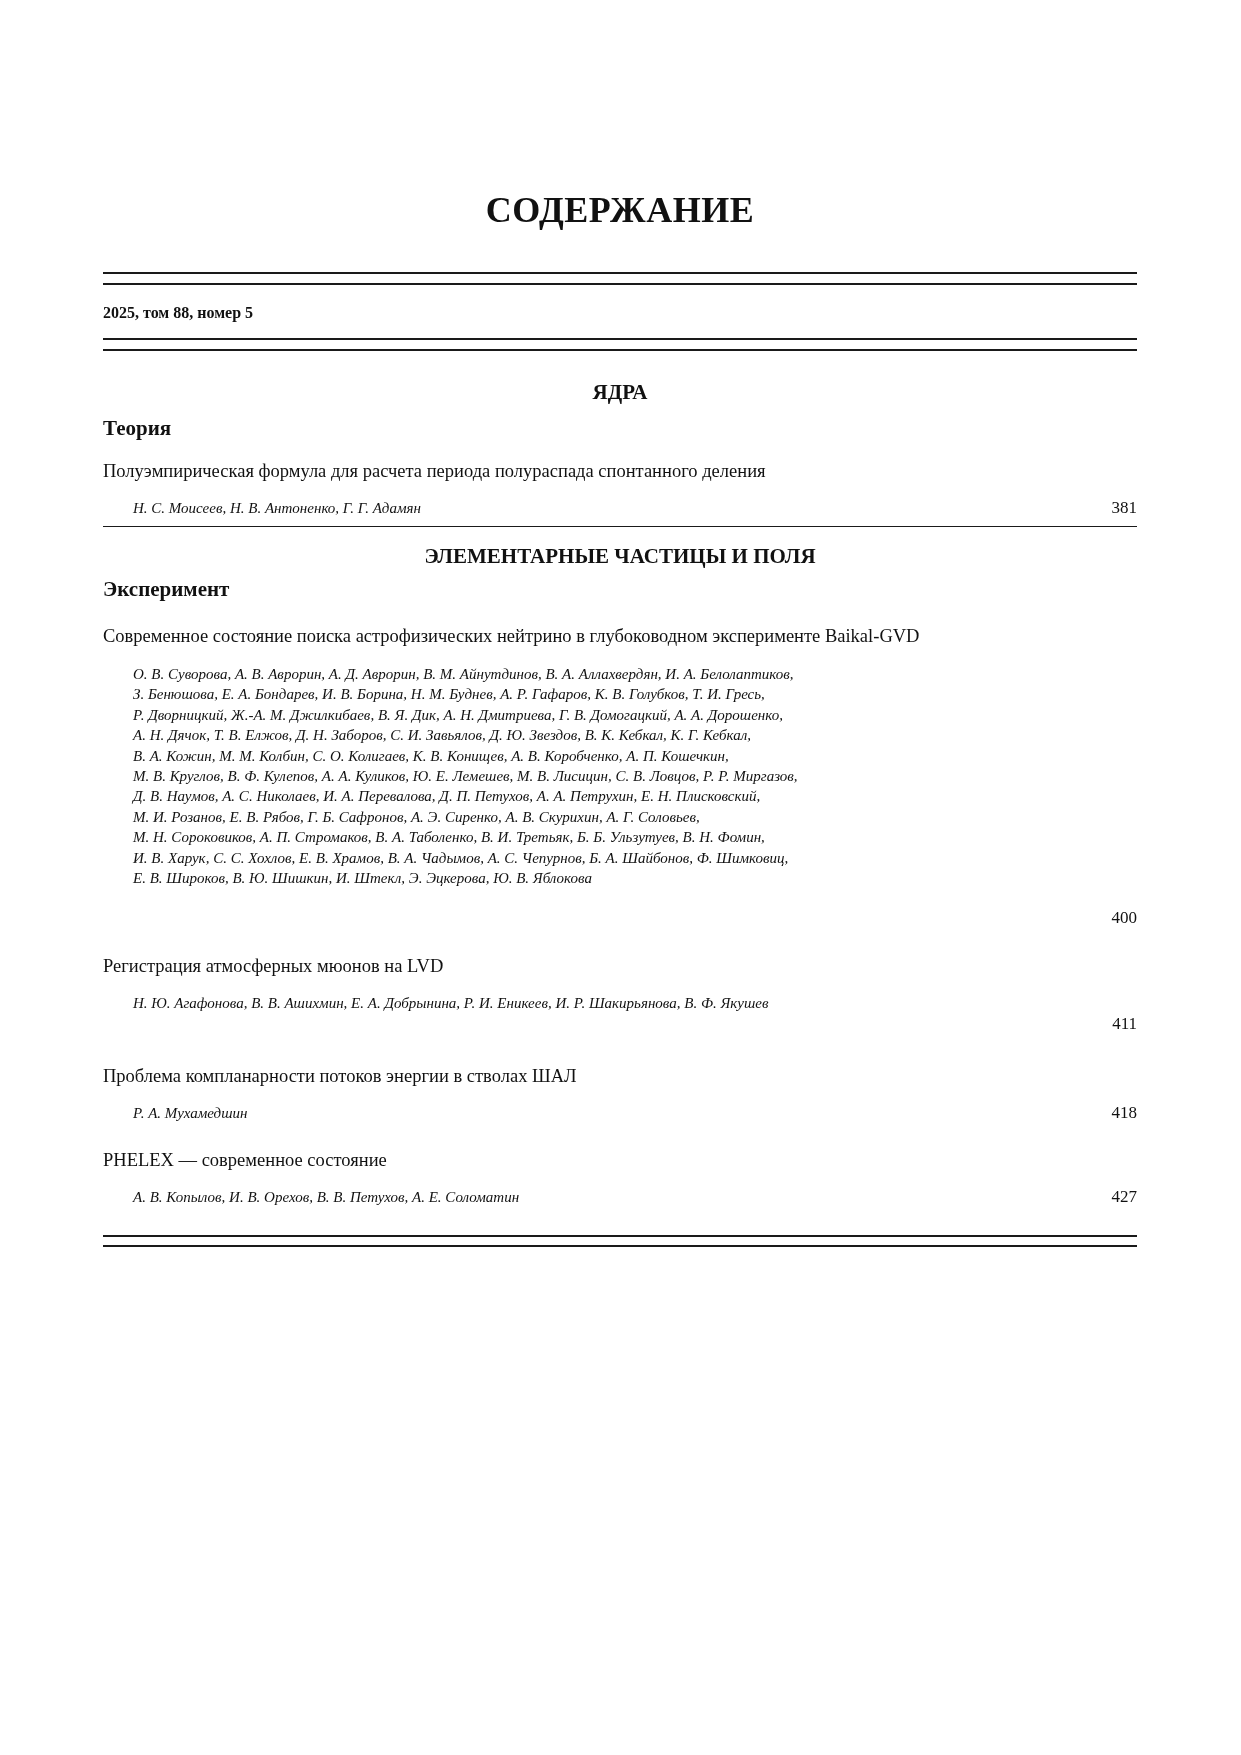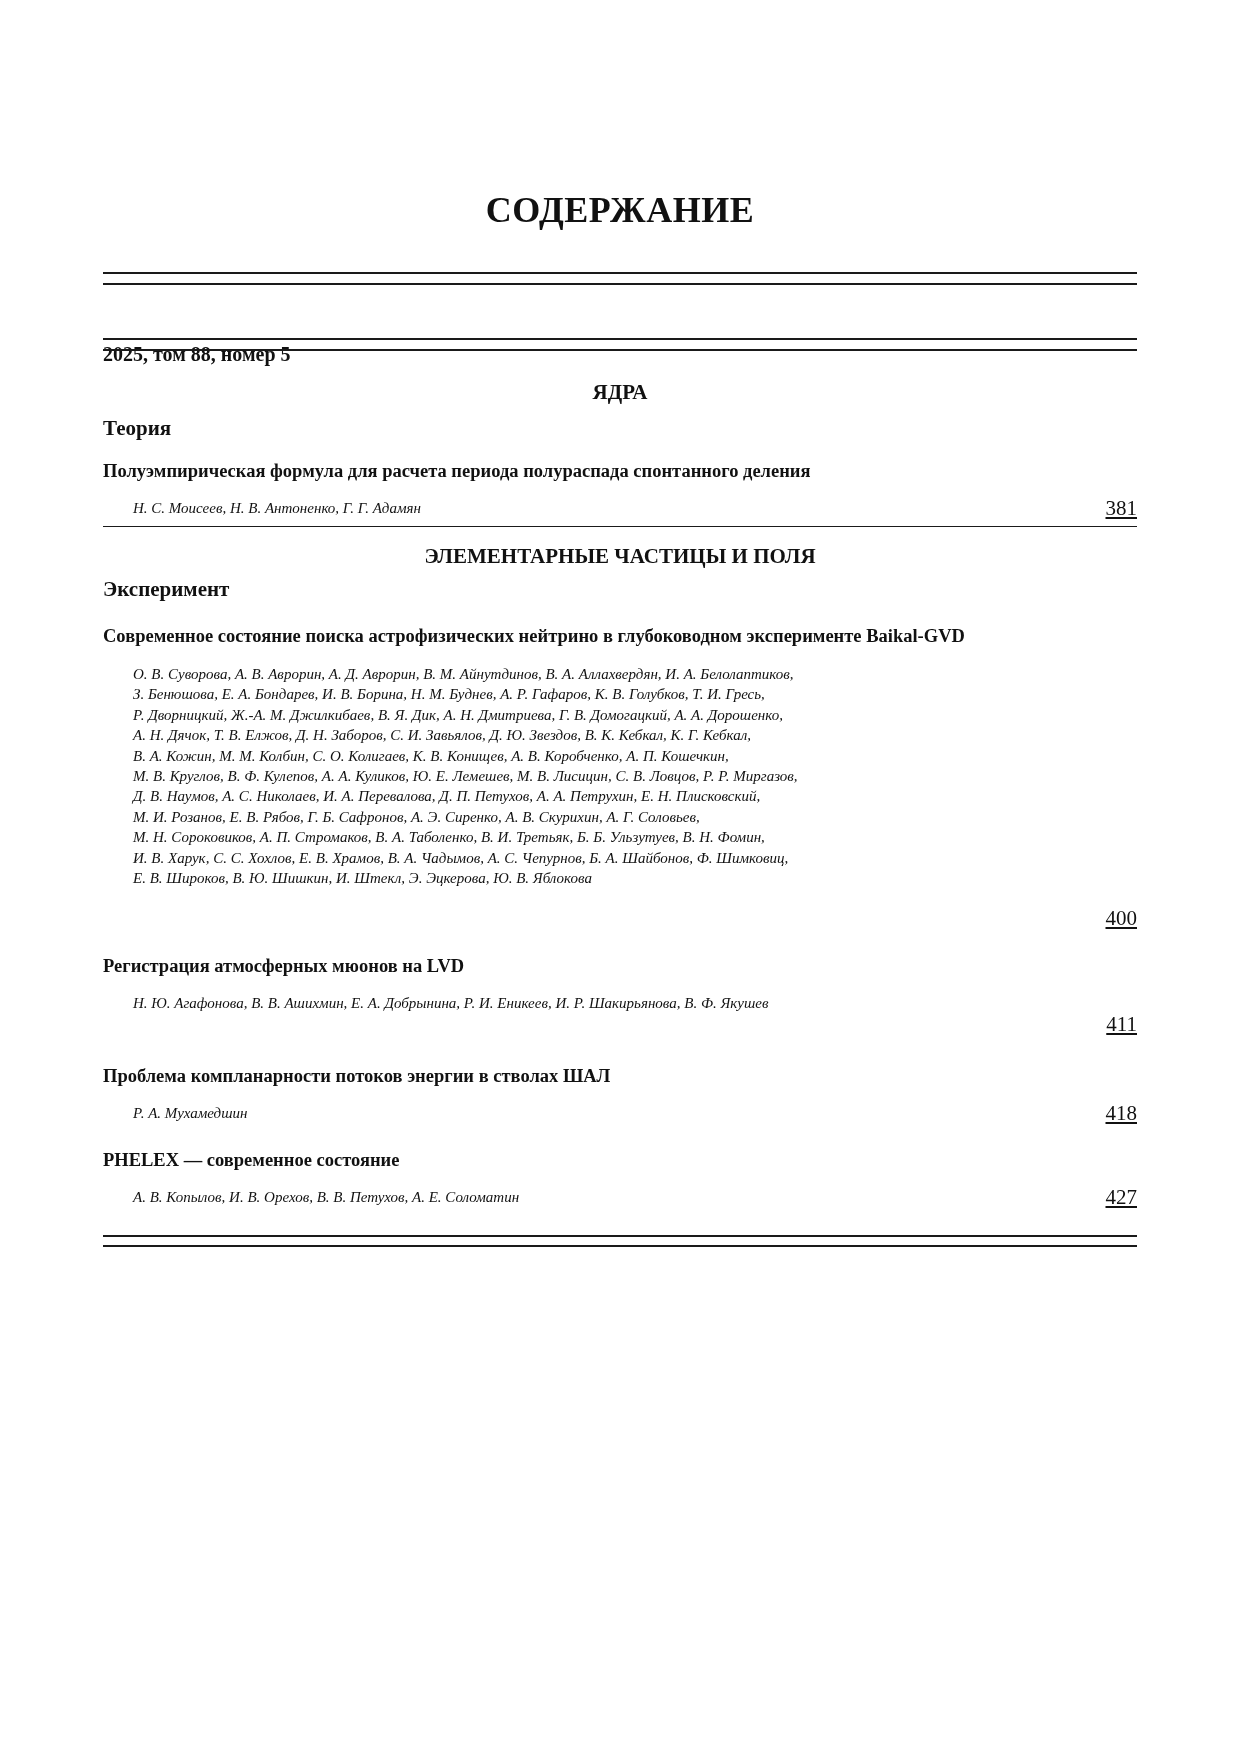--- a/index.html
+++ b/index.html
@@ -7,33 +7,33 @@
       width: 1241px; height: 1755px; position: relative; overflow: hidden;
       font-family: "Liberation Serif", "DejaVu Serif", serif; color: #111111;
     }
     .page { position: absolute; left: 103px; top: 0; width: 1034px; }
     .title {
       position: absolute; left: 0; width: 1034px; top: 188px; text-align: center;
       font-weight: bold; font-size: 36px; letter-spacing: 0.5px; line-height: 44px;
     }
     .rule { position: absolute; left: 0; width: 1034px; height: 0; border-top: 2.5px solid #1a1a1a; }
     .rule.thin { border-top-width: 1.6px; }
-    .issue { position: absolute; left: 0; top: 300px; font-weight: bold; font-size: 20px; line-height: 26px; margin-top: 41px; }
+    .issue { position: absolute; left: 0; top: 300px; font-weight: bold; font-size: 16px; line-height: 26px; }
     .section-heading {
       position: absolute; left: 0; width: 1034px; text-align: center;
       font-weight: bold; font-size: 21px; line-height: 26px;
     }
     .subsection { position: absolute; left: 0; font-weight: bold; font-size: 21px; line-height: 26px; }
-    .article-title { position: absolute; left: 0; font-size: 18.5px; line-height: 22px; white-space: nowrap; font-weight: bold; }
+    .article-title { position: absolute; left: 0; font-size: 18.5px; line-height: 22px; white-space: nowrap; }
     .authors {
       position: absolute; left: 30px; width: 900px; font-style: italic;
       font-size: 15px; line-height: 20.4px;
     }
     .authors span.line { display: block; white-space: nowrap; }
-    .page-num { position: absolute; right: 0; font-size: 21px; line-height: 20.4px; text-align: center; text-decoration: underline; }
+    .page-num { position: absolute; right: 0; font-size: 17px; line-height: 20.4px; text-align: center; }
   </style>
 </head>
 <body>
 
 <div class="page">
   <div class="title">СОДЕРЖАНИЕ</div>
 
   <div class="rule" style="top:272px"></div>
   <div class="rule" style="top:283px"></div>
 

